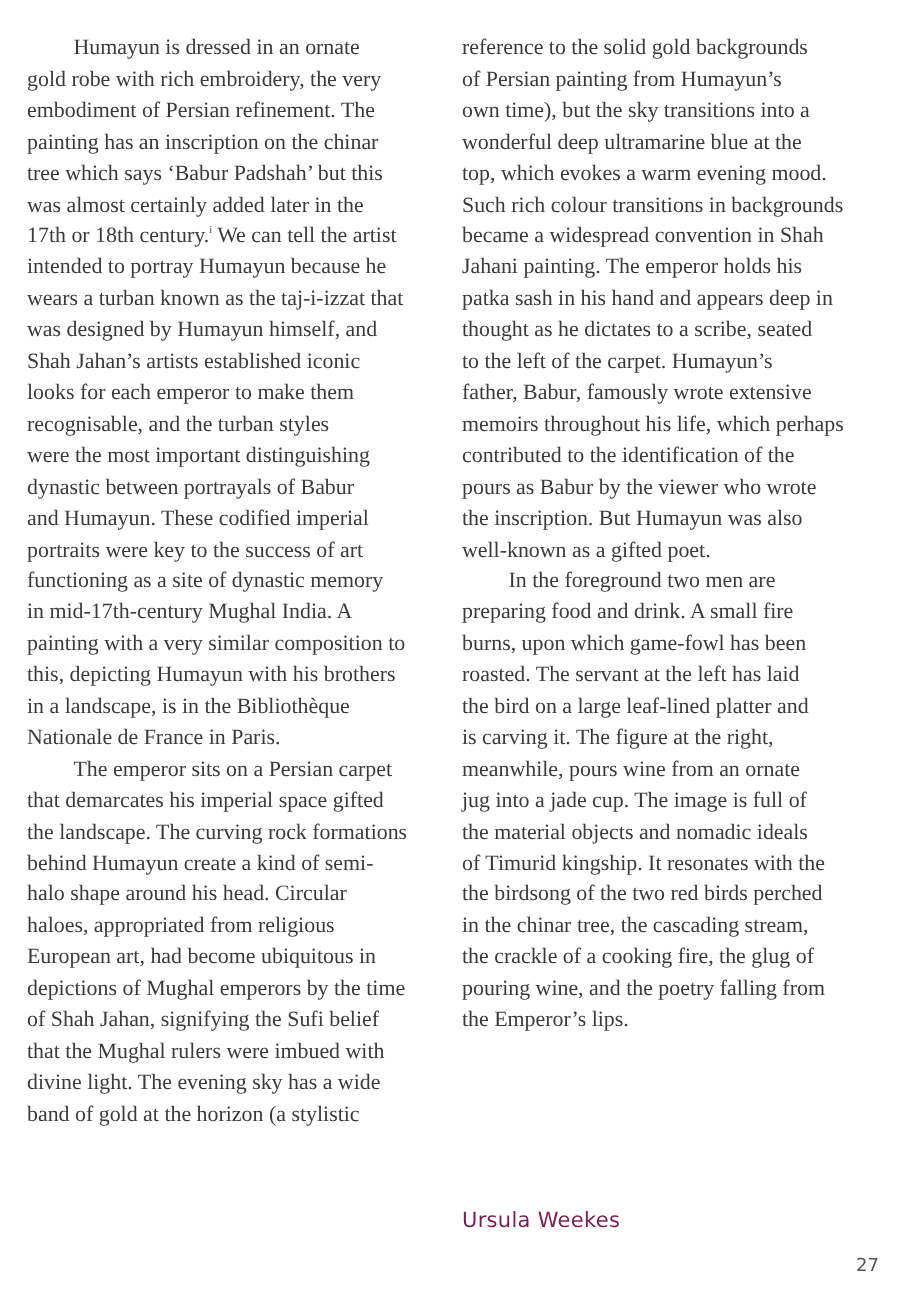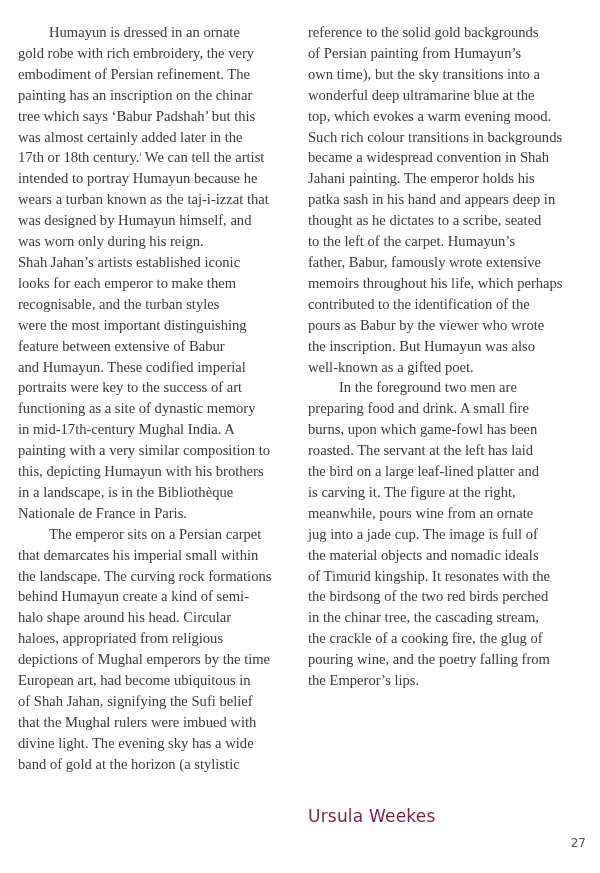--- a/index.html
+++ b/index.html
@@ -16,21 +16,21 @@
   .col-left { left: 18px; width: 270px; }
   .col-right { left: 308px; width: 272px; }
   .line { display: block; white-space: nowrap; }
   .indent { padding-left: 31px; }
   .ital { }
   .sup { font-size: 7px; vertical-align: super; line-height: 0; }
   .author {
     position: absolute;
     left: 308px; top: 806px;
     font-family: "DejaVu Sans", "Liberation Sans", sans-serif;
-    font-size: 17px;
+    font-size: 14px;
     color: #7a1e52;
     letter-spacing: 0.2px;
   }
   .pagenum {
     position: absolute;
     right: 14px; top: 836px;
     font-family: "DejaVu Sans", "Liberation Sans", sans-serif;
     font-size: 12px;
     color: #555;
   }
@@ -45,44 +45,43 @@
       <span class="line indent">Humayun is dressed in an ornate</span>
       <span class="line">gold robe with rich embroidery, the very</span>
       <span class="line">embodiment of Persian refinement. The</span>
       <span class="line">painting has an inscription on the chinar</span>
       <span class="line">tree which says ‘Babur Padshah’ but this</span>
       <span class="line">was almost certainly added later in the</span>
       <span class="line"><span>17th or 18th century.</span><span class="sup">i</span><span> We can tell the artist</span></span>
       <span class="line">intended to portray Humayun because he</span>
       <span class="line"><span>wears a turban known as the </span><span class="ital">taj-i-izzat</span><span> that</span></span>
       <span class="line">was designed by Humayun himself, and</span>
-      <span class="line">was worn only during his reign.</span>
       <span class="line">Shah Jahan’s artists established iconic</span>
       <span class="line">looks for each emperor to make them</span>
       <span class="line">recognisable, and the turban styles</span>
       <span class="line">were the most important distinguishing</span>
-      <span class="line">feature between extensive of Babur</span>
+      <span class="line">dynastic between portrayals of Babur</span>
       <span class="line">and Humayun. These codified imperial</span>
       <span class="line">portraits were key to the success of art</span>
       <span class="line">functioning as a site of dynastic memory</span>
       <span class="line">in mid-17th-century Mughal India. A</span>
       <span class="line">painting with a very similar composition to</span>
       <span class="line">this, depicting Humayun with his brothers</span>
       <span class="line">in a landscape, is in the Bibliothèque</span>
       <span class="line">Nationale de France in Paris.</span>
     </div>
     <div>
       <span class="line indent">The emperor sits on a Persian carpet</span>
-      <span class="line">that demarcates his imperial small within</span>
+      <span class="line">that demarcates his imperial space gifted</span>
       <span class="line">the landscape. The curving rock formations</span>
       <span class="line">behind Humayun create a kind of semi-</span>
       <span class="line">halo shape around his head. Circular</span>
       <span class="line">haloes, appropriated from religious</span>
+      <span class="line">European art, had become ubiquitous in</span>
       <span class="line">depictions of Mughal emperors by the time</span>
-      <span class="line">European art, had become ubiquitous in</span>
       <span class="line">of Shah Jahan, signifying the Sufi belief</span>
       <span class="line">that the Mughal rulers were imbued with</span>
       <span class="line">divine light. The evening sky has a wide</span>
       <span class="line">band of gold at the horizon (a stylistic</span>
     </div>
   </div>
 
   <div class="col col-right">
     <div>
       <span class="line">reference to the solid gold backgrounds</span>

